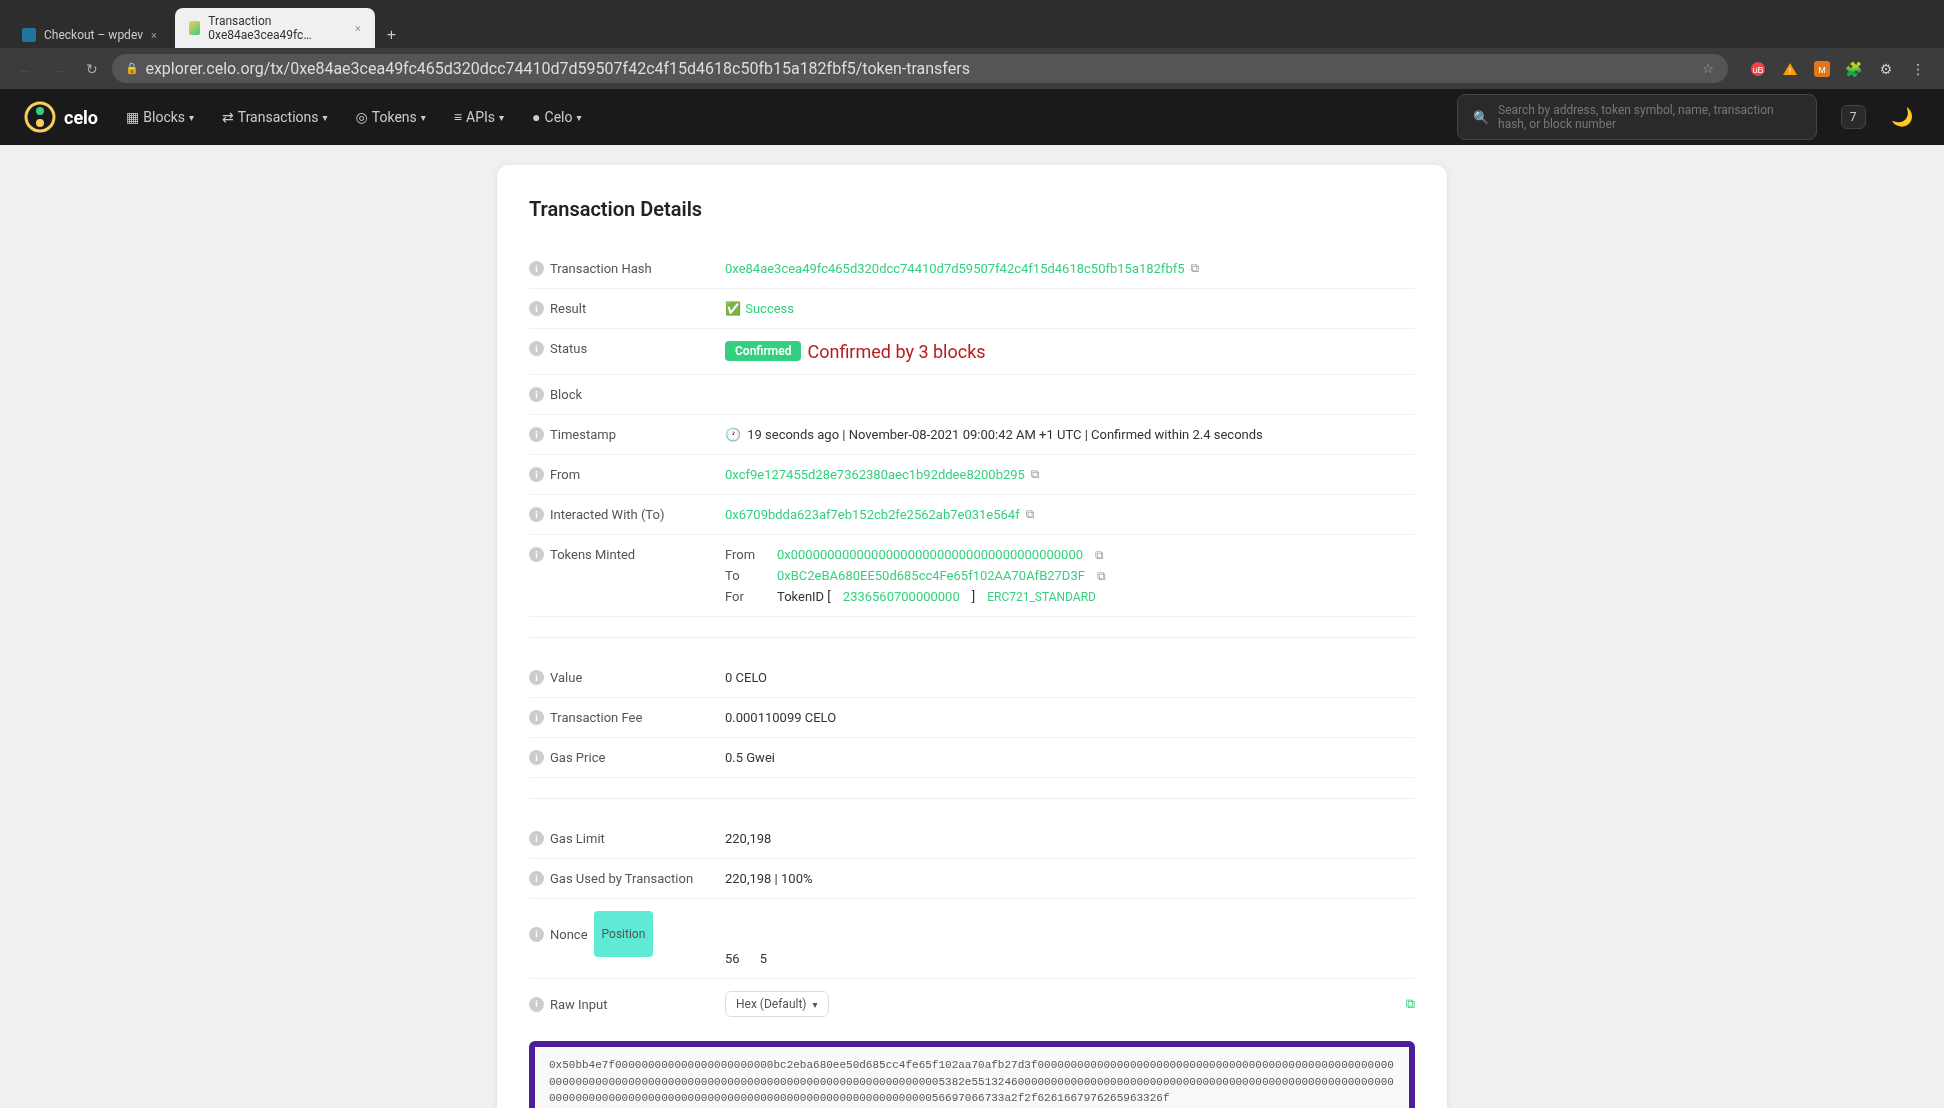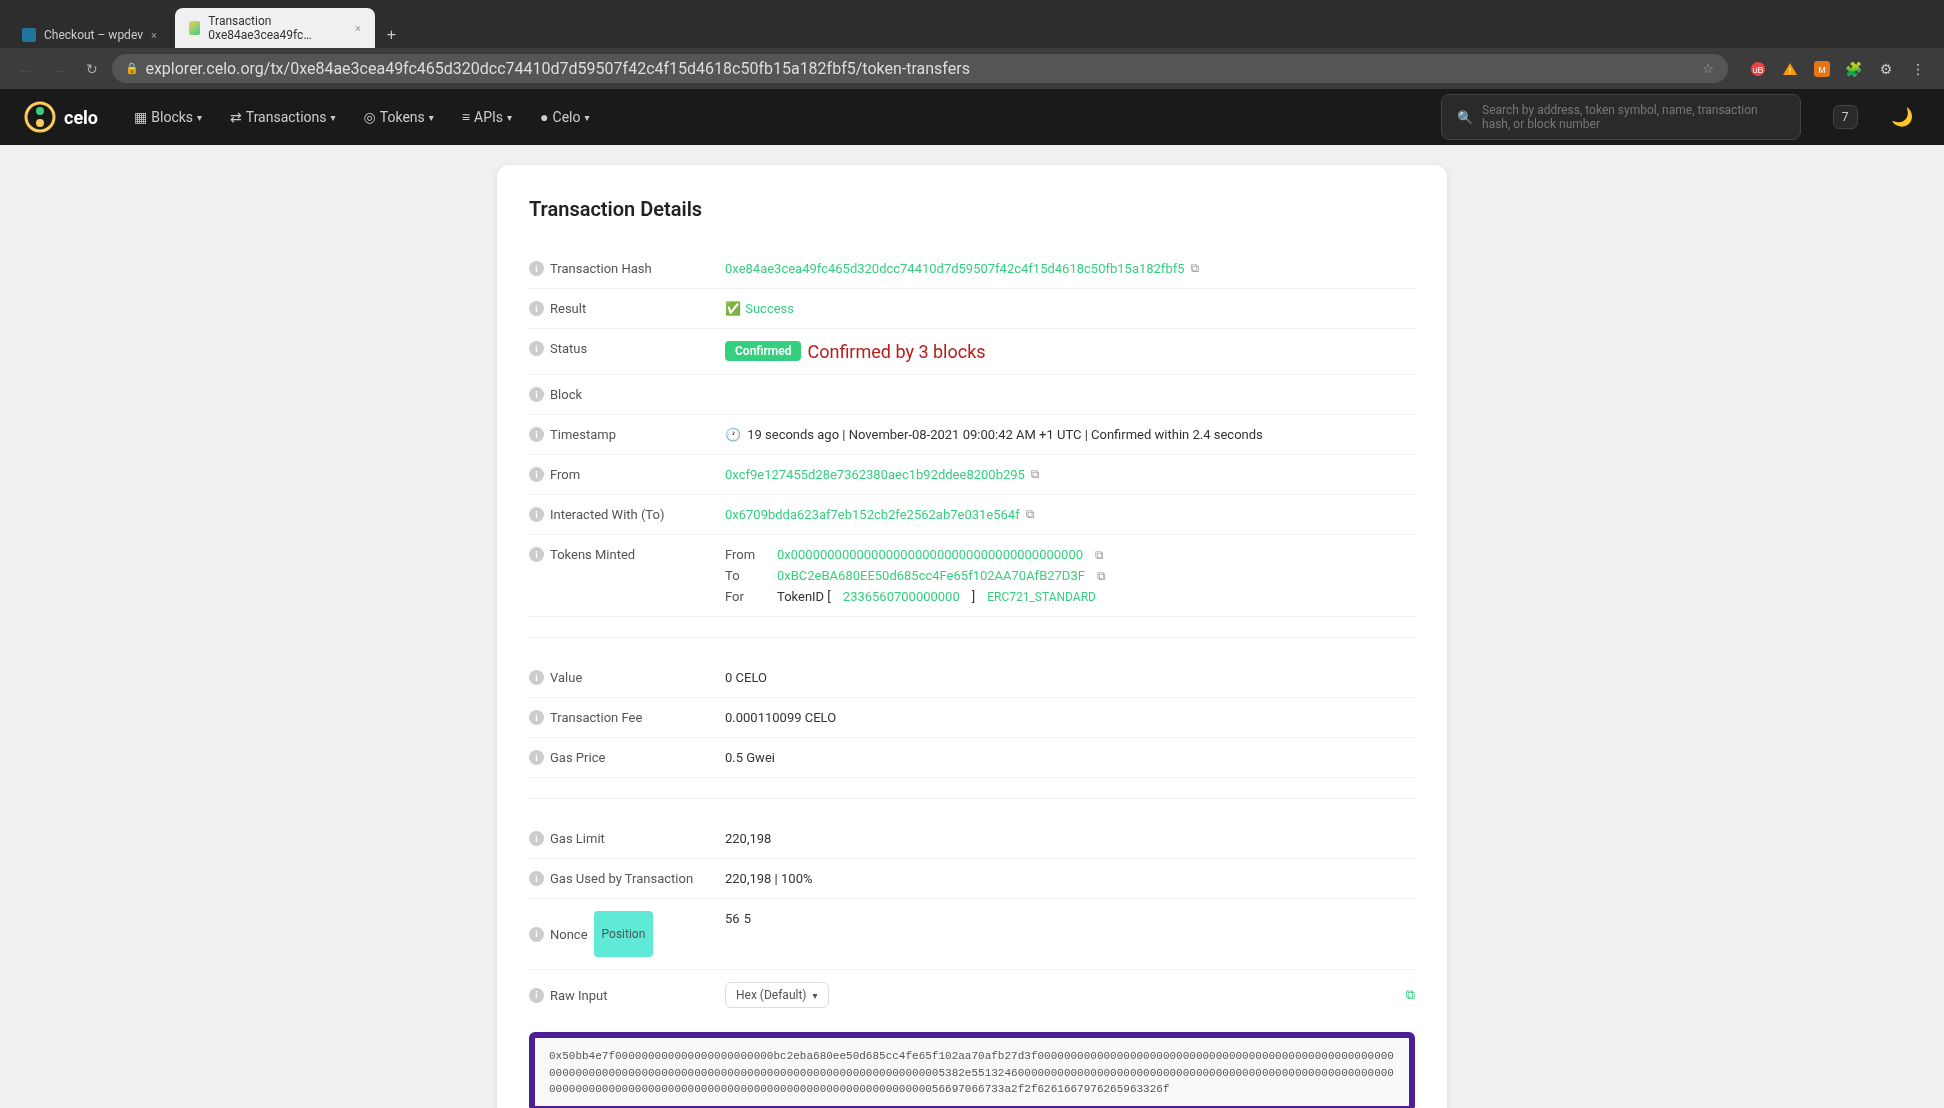--- a/index.html
+++ b/index.html
@@ -22,21 +22,21 @@
     .nav-btn:disabled { color: #555; }
     .address-bar { flex: 1; display: flex; align-items: center; background: #555; border-radius: 20px; padding: 5px 14px; gap: 6px; }
     .address-lock { color: #aaa; font-size: 11px; }
     .address-text { color: #ddd; font-size: 16px; flex: 1; }
     .address-bookmark { color: #aaa; font-size: 13px; }
     .browser-actions { display: flex; align-items: center; gap: 8px; margin-left: 8px; }
     .browser-action-btn { background: none; border: none; color: #ccc; font-size: 14px; cursor: pointer; width: 28px; height: 28px; display: flex; align-items: center; justify-content: center; border-radius: 50%; }
     .extensions-area { display: flex; align-items: center; gap: 4px; }
 
     
-    .app-navbar { background: #1a1a1a; display: flex; align-items: center; padding: 0 24px; height: 56px; gap: 24px; }
+    .app-navbar { background: #1a1a1a; display: flex; align-items: center; padding: 0 24px; height: 56px; gap: 16px; }
     .celo-logo { display: flex; align-items: center; gap: 8px; color: white; font-weight: bold; font-size: 18px; }
     .celo-logo-icon { width: 32px; height: 32px; }
     .nav-links { display: flex; align-items: center; gap: 4px; flex: 1; }
     .nav-link { color: #ccc; text-decoration: none; padding: 8px 12px; border-radius: 6px; font-size: 14px; display: flex; align-items: center; gap: 4px; cursor: pointer; }
     .nav-chevron { font-size: 10px; }
     .nav-search { margin-left: auto; background: #2a2a2a; border: 1px solid #444; border-radius: 8px; padding: 8px 16px; color: #aaa; font-size: 13px; width: 360px; cursor: text; display: flex; align-items: center; gap: 8px; }
     .search-icon { color: #777; }
     .nav-counter { background: #2a2a2a; border: 1px solid #444; border-radius: 6px; color: #ccc; padding: 4px 8px; font-size: 12px; margin-left: 8px; }
     .dark-toggle { background: none; border: none; color: #aaa; font-size: 18px; cursor: pointer; padding: 6px; margin-left: 4px; }
 
@@ -58,21 +58,21 @@
     .status-text { color: #b91c1c; font-size: 18px; }
 
     .tokens-minted-section { display: flex; flex-direction: column; gap: 6px; }
     .token-row { display: flex; align-items: center; gap: 12px; font-size: 13px; }
     .token-label { min-width: 40px; color: #555; }
     .token-link { color: #35d07f; text-decoration: none; }
     .erc-badge { color: #35d07f; font-size: 12px; }
 
     .separator { margin: 20px 0; border: none; border-top: 1px solid #eee; }
 
-    .nonce-position { display: flex; align-items: center; gap: 4px; }
+    .nonce-position { display: flex; align-items: center; gap: 20px; margin-top: 40px; }
     .position-badge { background: #5eead4; border-radius: 4px; padding: 16px 8px; font-size: 12px; color: #555; }
 
     .raw-input-select { display: flex; align-items: center; gap: 6px; }
     .select-dropdown { border: 1px solid #ddd; border-radius: 6px; padding: 5px 10px; font-size: 12px; color: #555; cursor: pointer; display: flex; align-items: center; gap: 6px; background: white; }
     .select-dropdown .chevron { font-size: 10px; }
     .copy-raw { color: #35d07f; cursor: pointer; font-size: 13px; }
 
     .raw-input-box { margin-top: 8px; background: #f9f9f9; border: 6px solid #4c1d95; border-radius: 6px; padding: 10px 14px; font-size: 11px; font-family: Liberation Mono, monospace; color: #555; word-break: break-all; max-height: 80px; overflow-y: auto; line-height: 1.5; position: relative; }
   </style>
 </head>

